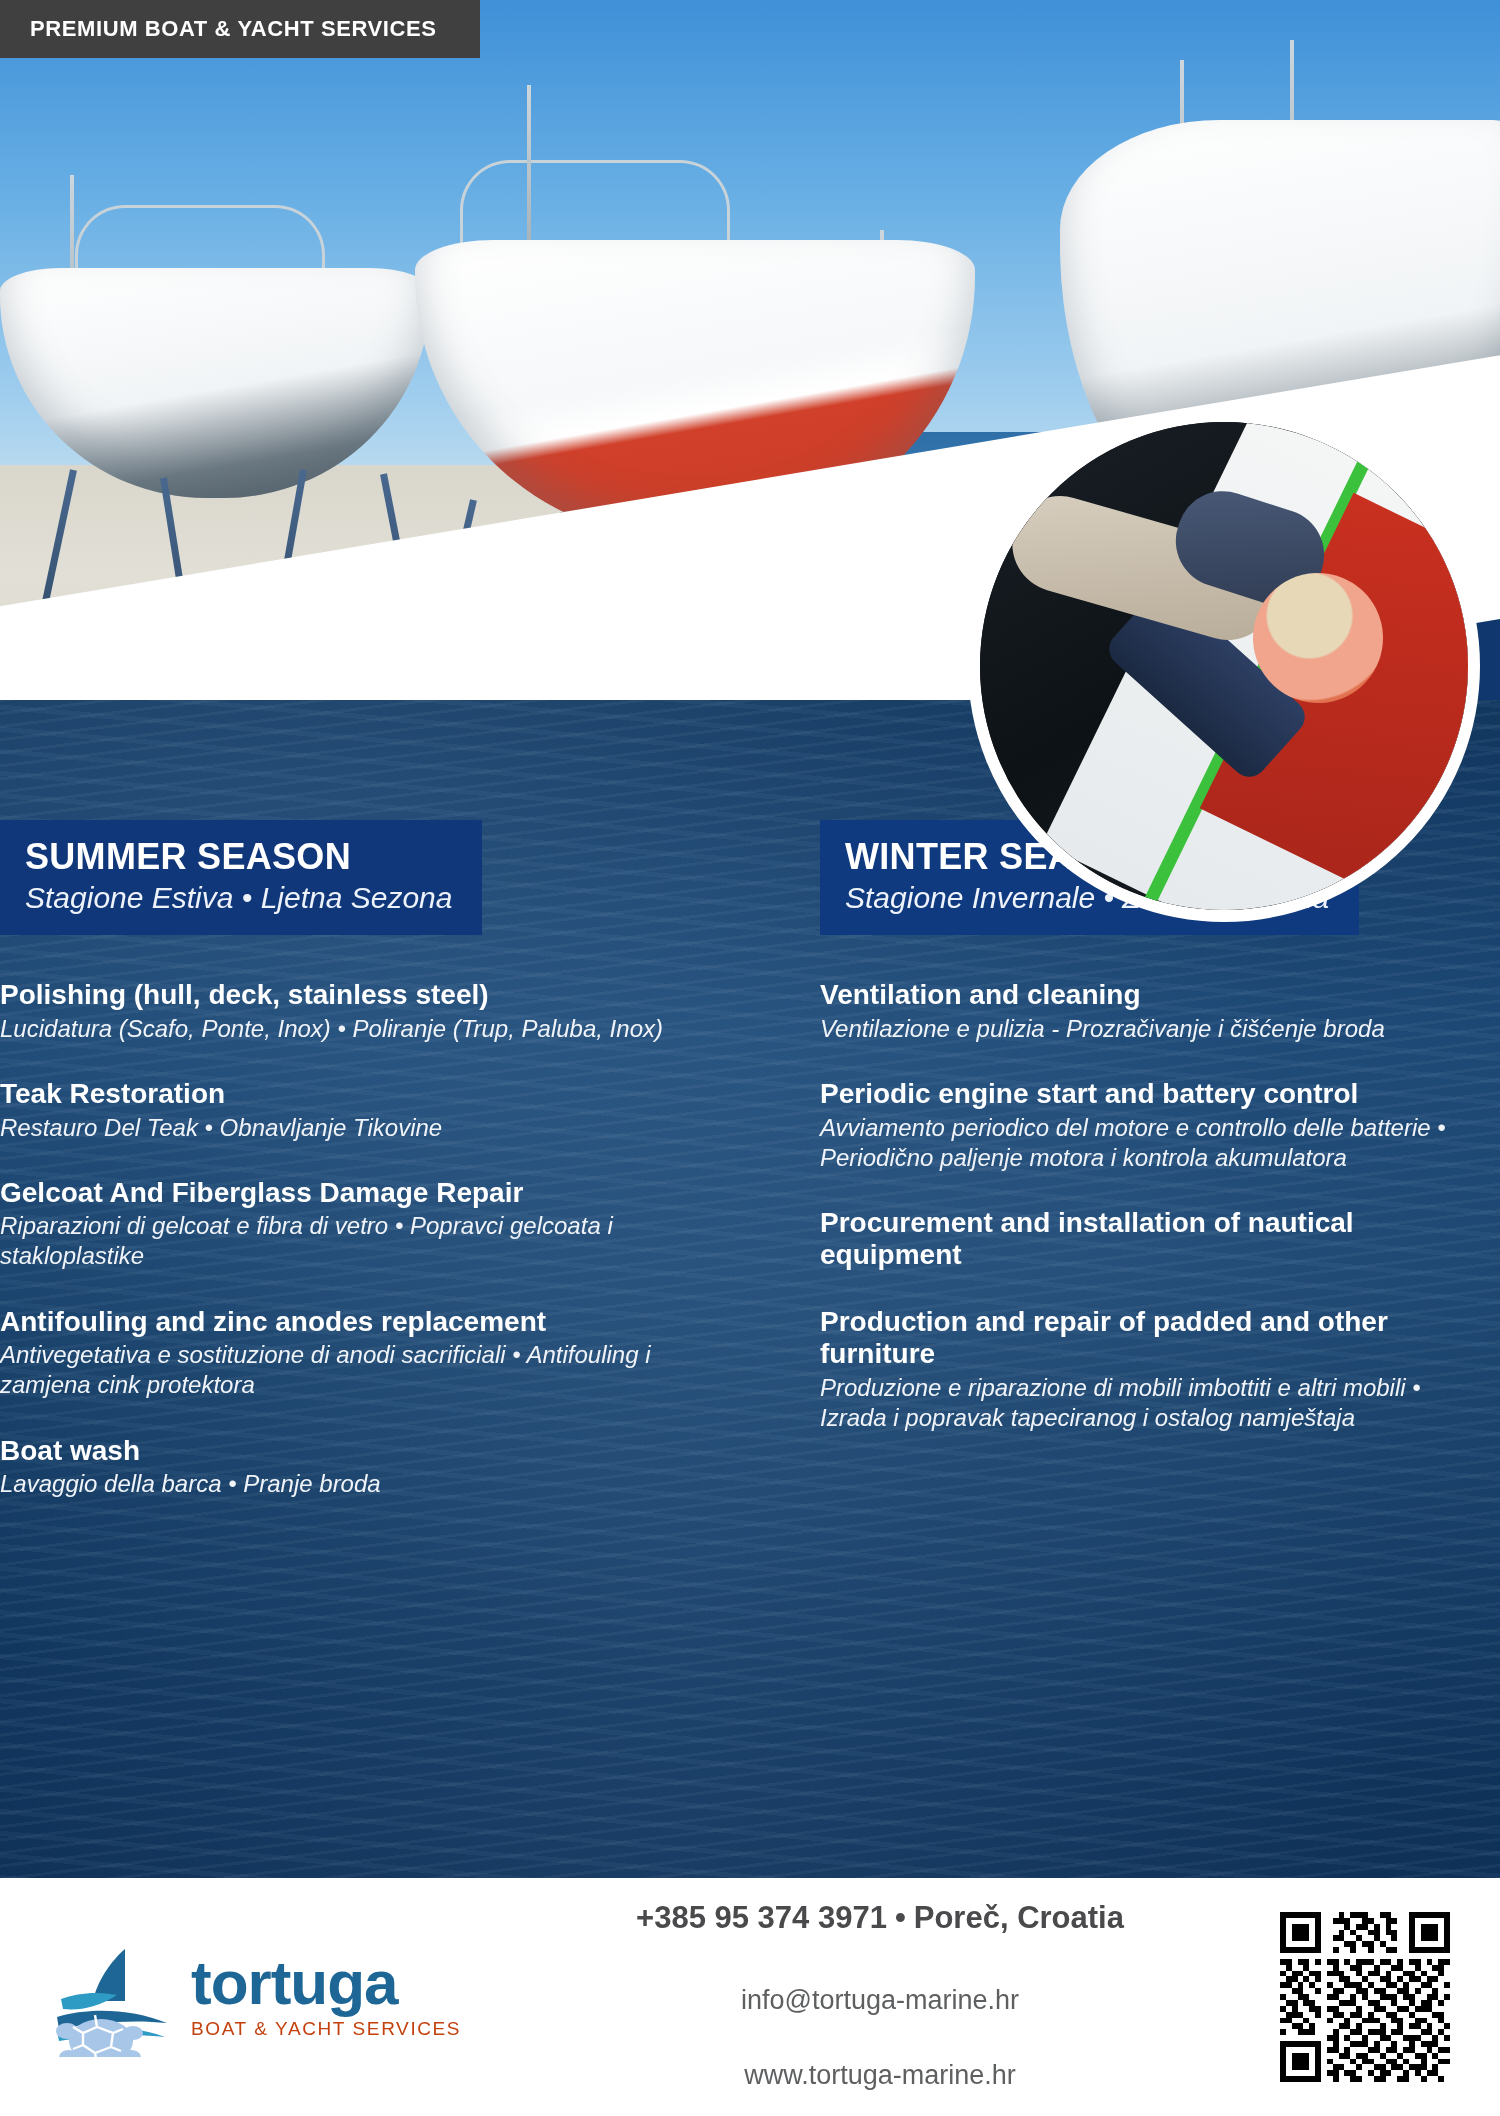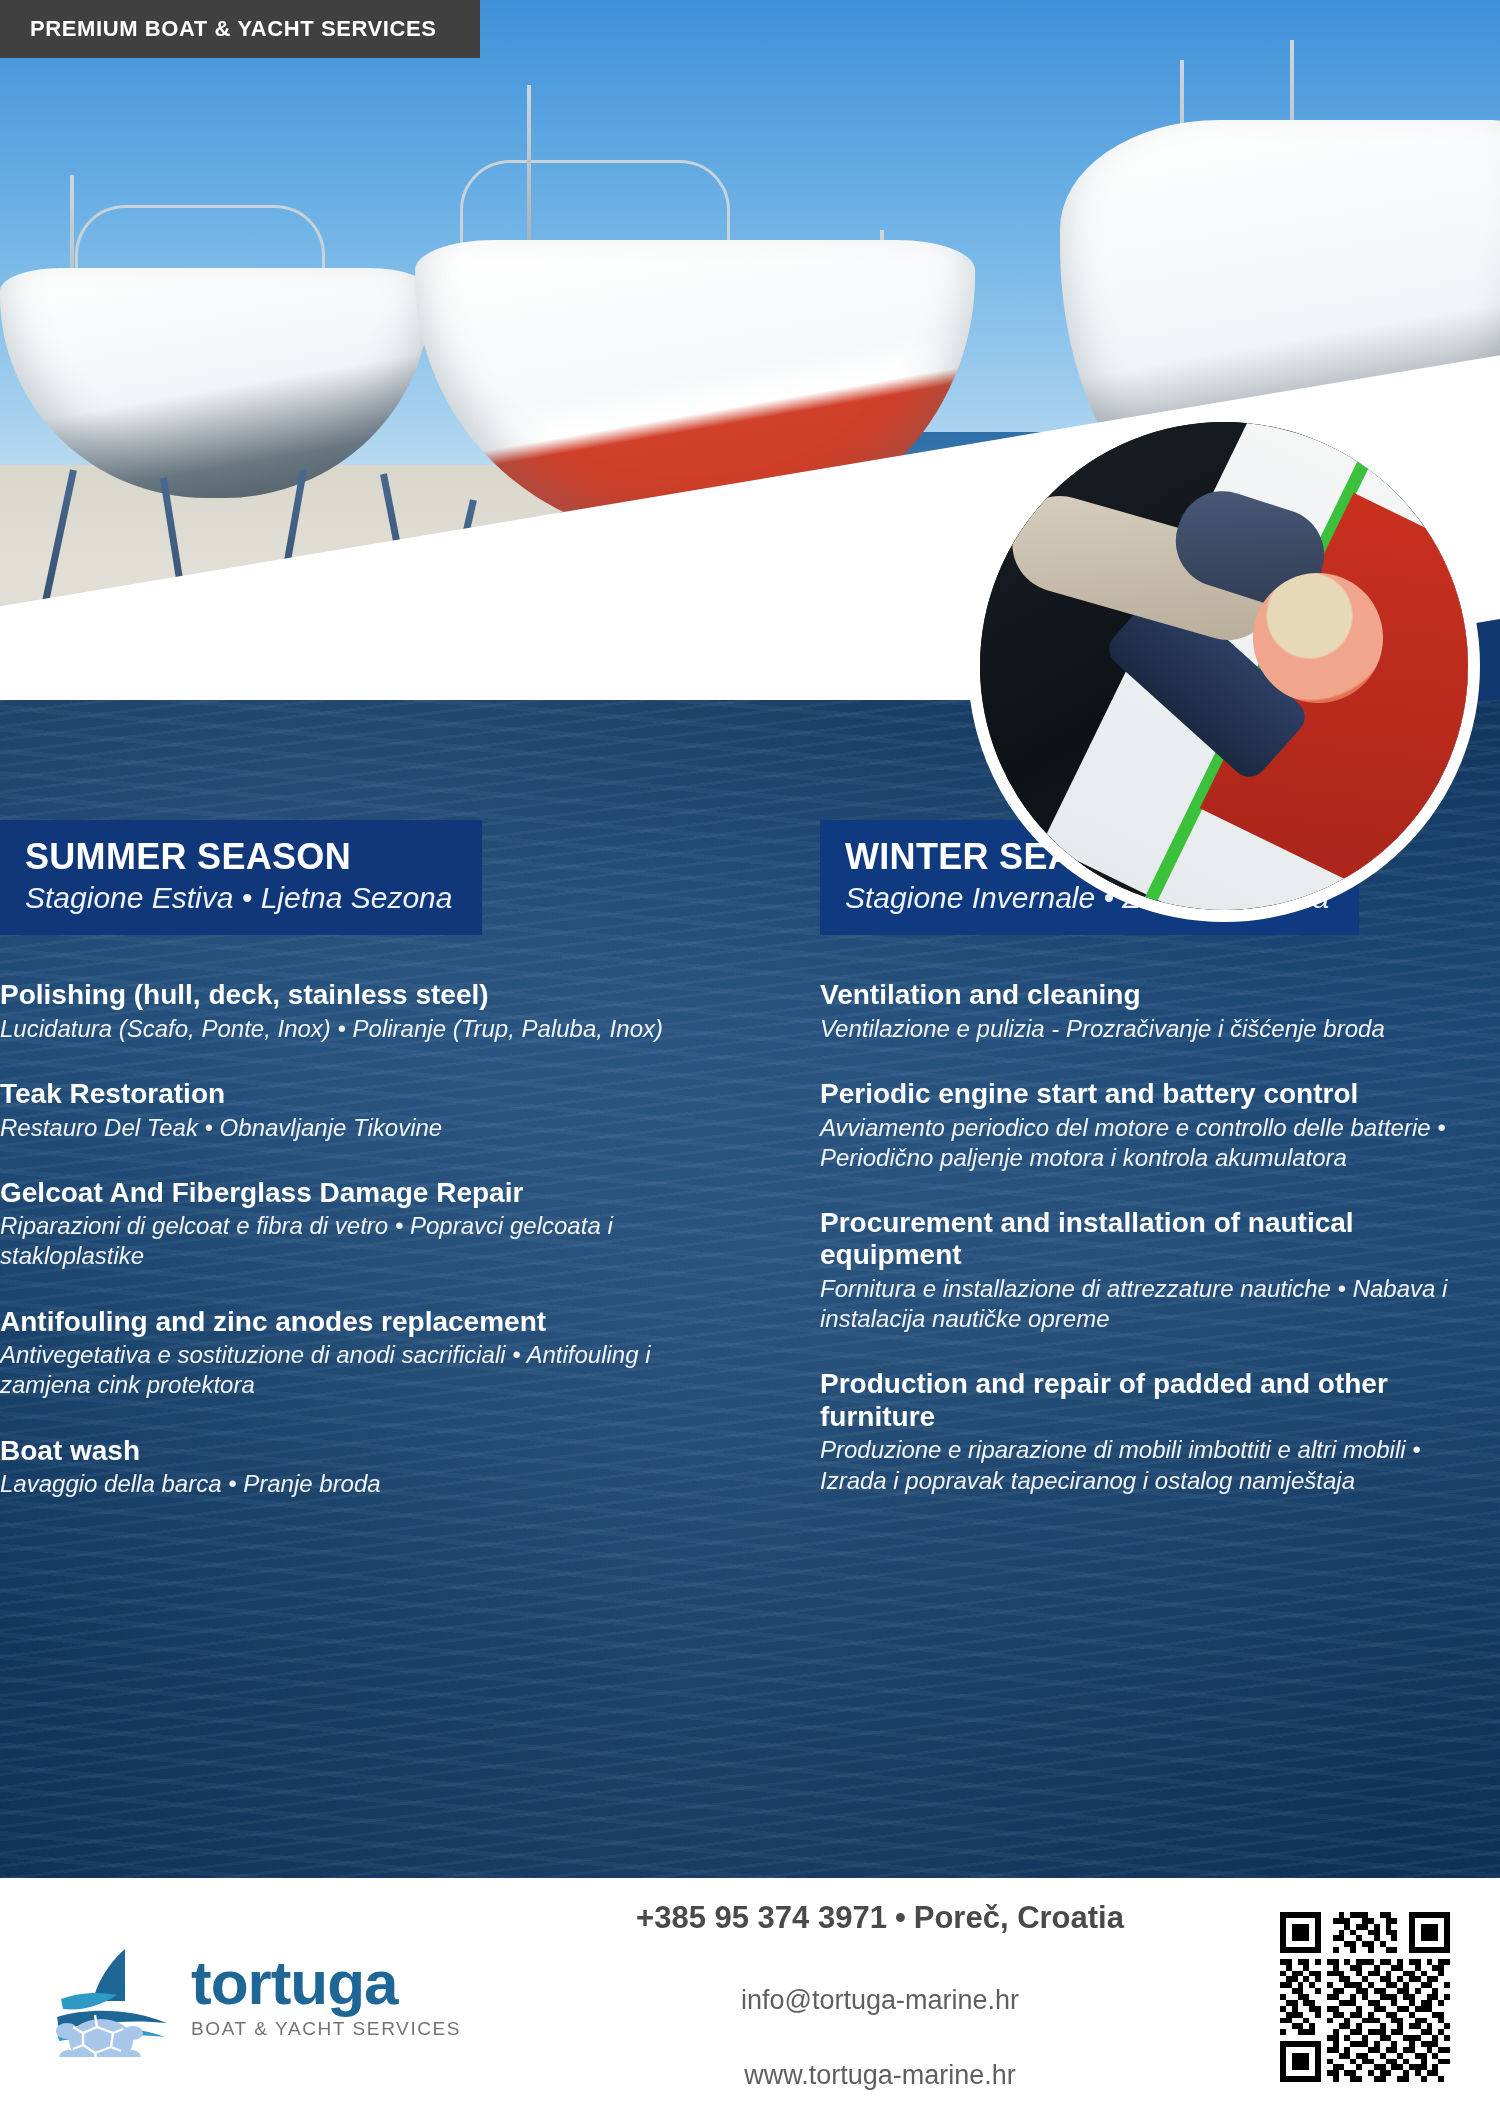--- a/index.html
+++ b/index.html
@@ -223,21 +223,21 @@
   .logo-wrap {
     width:520px; display:flex; align-items:center; padding-left:55px; gap:16px;
   }
   .logo-mark { width:120px; height:120px; flex:none; }
   .logo-text { display:flex; flex-direction:column; }
   .logo-word {
     font-size:62px; font-weight:bold; color:#1d6695; letter-spacing:-1px;
     line-height:.95;
   }
   .logo-tag {
-    font-size:19px; color:#737373; letter-spacing:1.6px; margin-top:5px;
+    font-size:19px; color:#c2410c; letter-spacing:1.6px; margin-top:5px;
     text-align:right;
   }
   .contact {
     flex:1; display:flex; flex-direction:column; align-items:center;
     padding-right:40px;
     gap:36px;
   }
   .contact-line1 {
     font-size:31px; font-weight:bold; color:#4a4a4c; margin-bottom:9px;
   }
@@ -353,21 +353,20 @@
       <div class="svc">
         <div class="svc-name">Ventilation and cleaning</div>
         <div class="svc-desc">Ventilazione e pulizia - Prozračivanje i čišćenje broda</div>
       </div>
       <div class="svc">
         <div class="svc-name">Periodic engine start and battery control</div>
         <div class="svc-desc">Avviamento periodico del motore e controllo delle batterie • Periodično paljenje motora i kontrola akumulatora</div>
       </div>
       <div class="svc">
         <div class="svc-name">Procurement and installation of nautical equipment</div>
-        <div class="svc-desc">Fornitura e installazione di attrezzature nautiche • Nabava i instalacija nautičke opreme</div>
       </div>
       <div class="svc">
         <div class="svc-name">Production and repair of padded and other furniture</div>
         <div class="svc-desc">Produzione e riparazione di mobili imbottiti e altri mobili • Izrada i popravak tapeciranog i ostalog namještaja</div>
       </div>
     </div>
   </div>
 
   <div class="footer">
 

